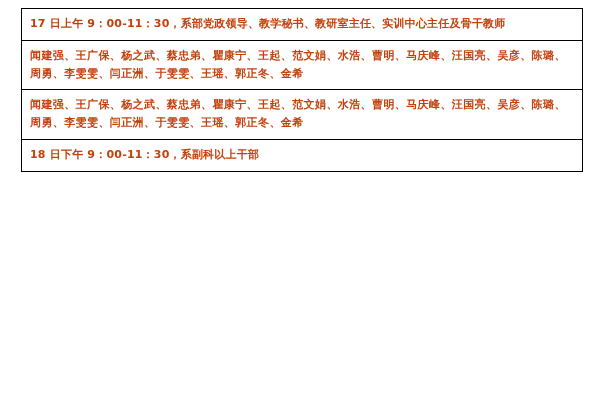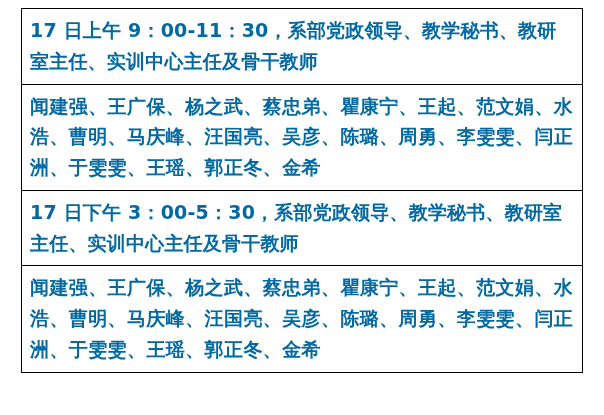--- a/index.html
+++ b/index.html
@@ -25,23 +25,23 @@
     left: 21px;
     top: 8px;
     width: 562px;
     border-collapse: collapse;
     table-layout: fixed;
   }
   .schedule-table td {
     border: 1px solid #000000;
     padding: 6px 8px 7px 8px;
     vertical-align: top;
-    font-size: 19px;
+    font-size: 11px;
     line-height: 1.62;
-    color: #0369a1;
+    color: #c2410c;
     letter-spacing: 0.2px;
     word-break: break-all;
   }
   .row-header td {
     font-weight: bold;
   }
   .row-names td {
     font-weight: bold;
   }
   
@@ -54,21 +54,21 @@
 
 <div class="page">
   <table class="schedule-table">
     <tbody>
       <tr class="row-header">
         <td>17 日上午 9：00-11：30，系部党政领导、教学秘书、教研室主任、实训中心主任及骨干教师</td>
       </tr>
       <tr class="row-names">
         <td>闻建强、王广保、杨之武、蔡忠弟、瞿康宁、王起、范文娟、水浩、曹明、马庆峰、汪国亮、吴彦、陈璐、周勇、李雯雯、闫正洲、于雯雯、王瑶、郭正冬、金希</td>
       </tr>
-      <tr class="row-header">
-        <td>17 日下午 3：00-5：30，系部党政领导、教学秘书、教研室主任、实训中心主任及骨干教师</td>
-      </tr>
       <tr class="row-names">
         <td>闻建强、王广保、杨之武、蔡忠弟、瞿康宁、王起、范文娟、水浩、曹明、马庆峰、汪国亮、吴彦、陈璐、周勇、李雯雯、闫正洲、于雯雯、王瑶、郭正冬、金希</td>
+      </tr>
+      <tr class="row-header">
+        <td>18 日下午 9：00-11：30，系副科以上干部</td>
       </tr>
     </tbody>
   </table>
 </div>
 
 </body></html>

